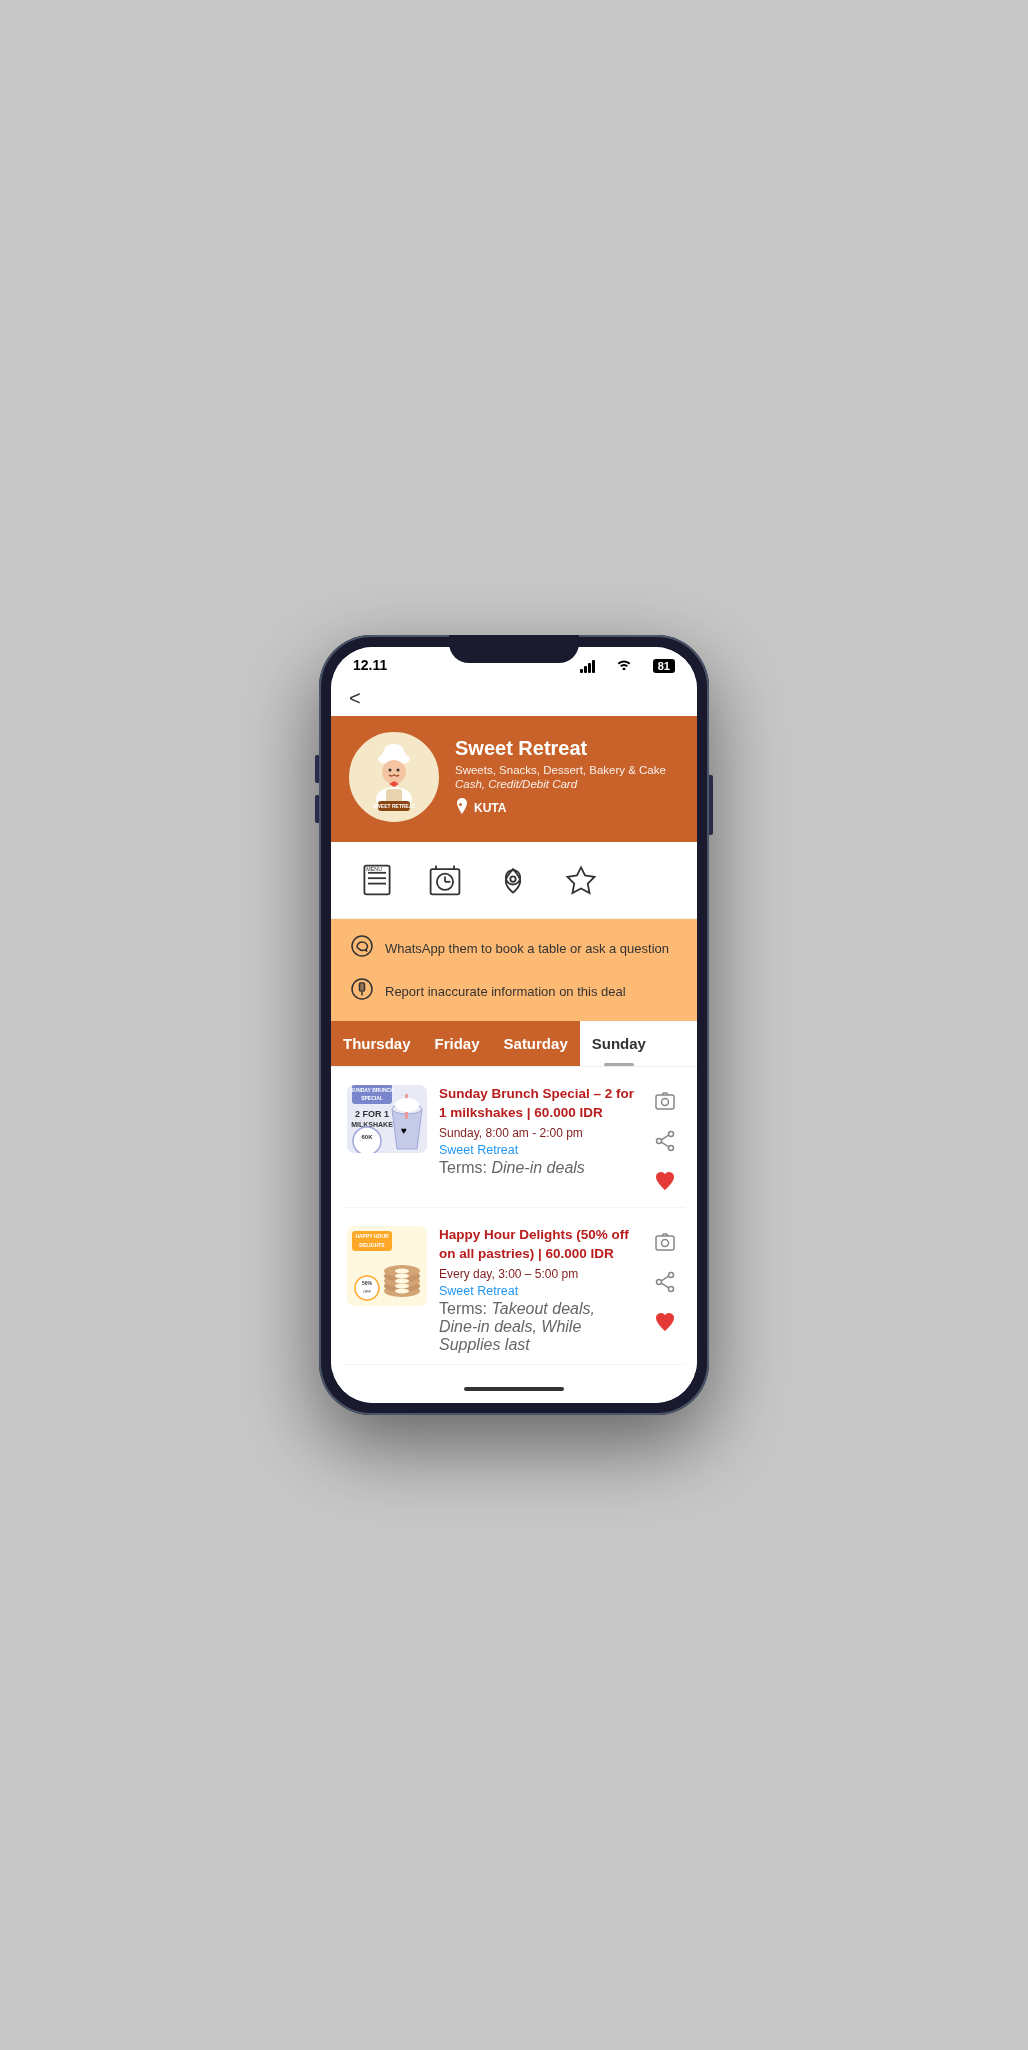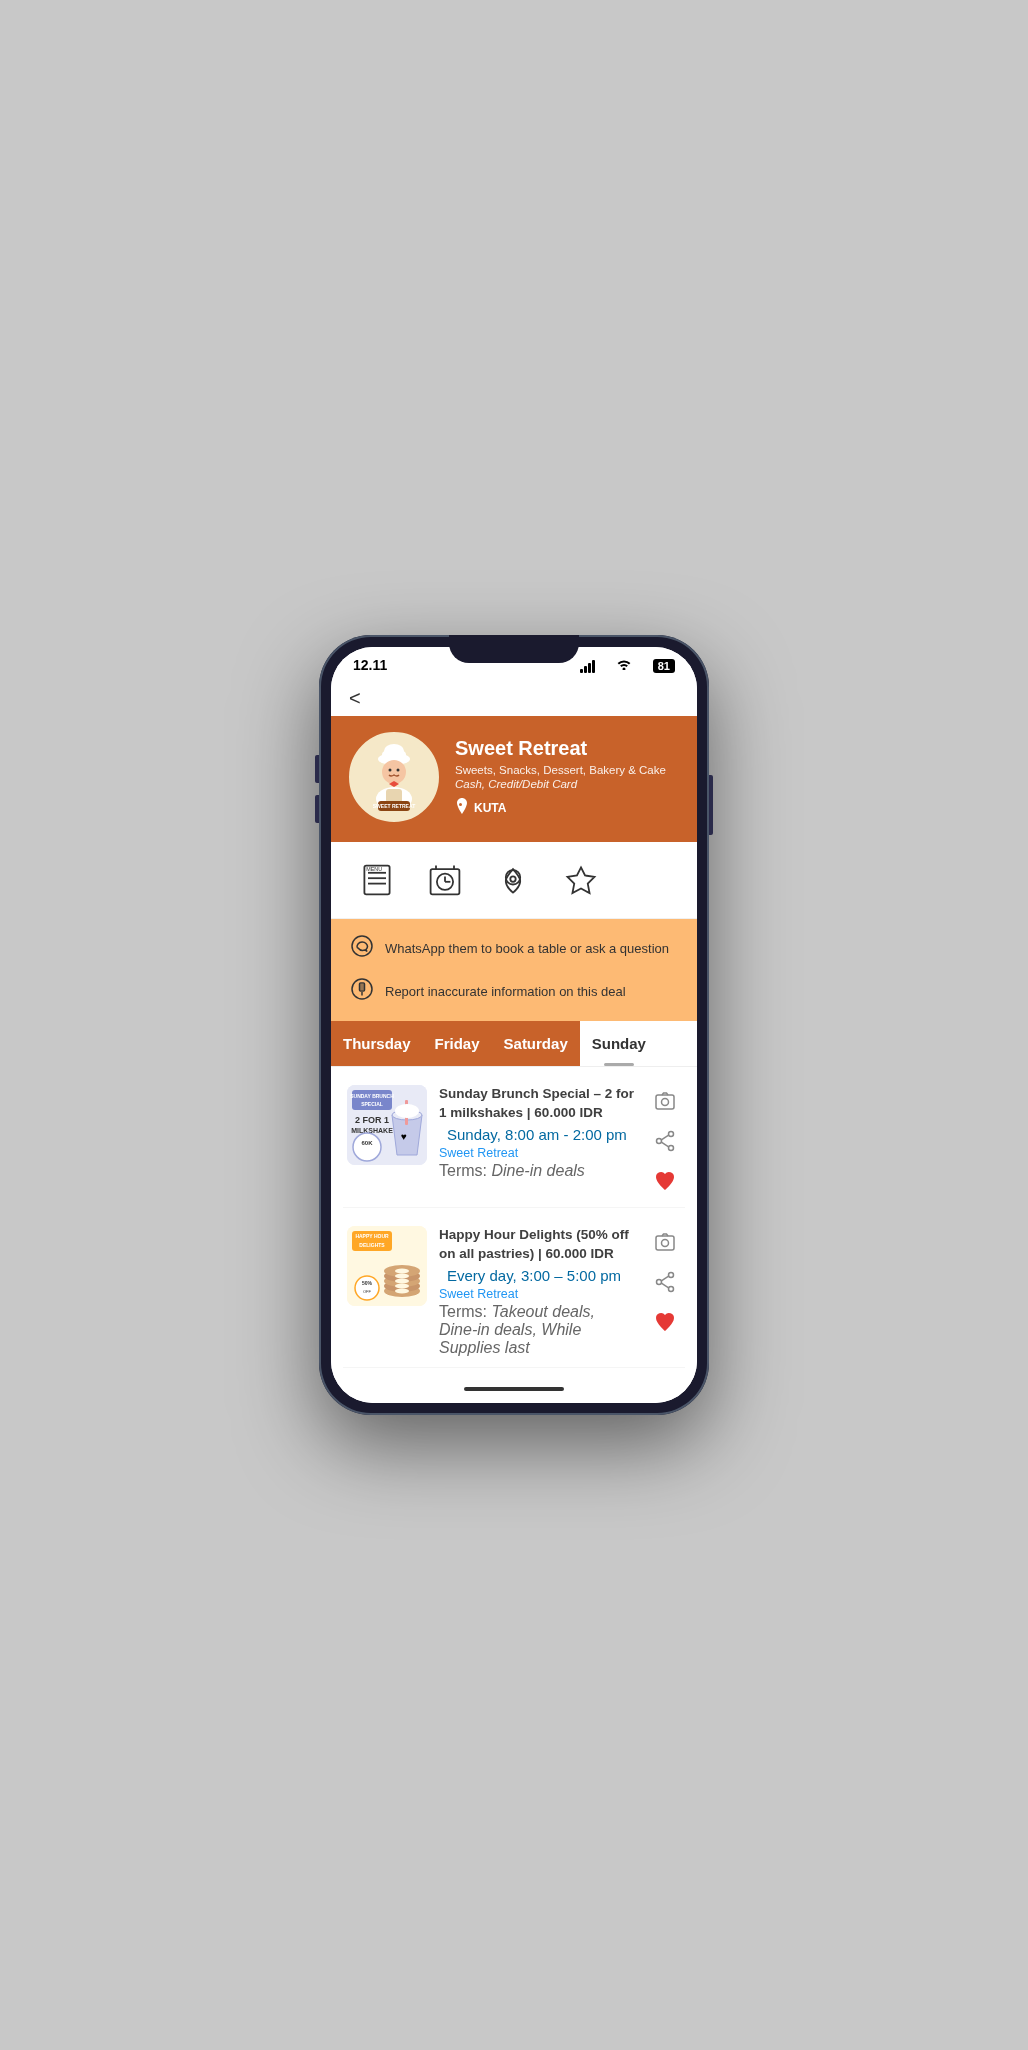--- a/index.html
+++ b/index.html
@@ -220,29 +220,28 @@
       flex-shrink: 0;
       overflow: hidden;
       display: flex;
       align-items: center;
       justify-content: center;
     }
     .deal-content { flex: 1; min-width: 0; }
     .deal-title-price {
       font-size: 13.5px;
       font-weight: 600;
-      color: #404040;
+      color: #b91c1c;
       line-height: 1.4;
       margin-bottom: 3px;
     }
     .deal-schedule {
-      font-size: 15px;
-      color: #0369a1;
+      font-size: 12px;
+      color: #7f1d1d;
       margin-bottom: 3px;
-      margin-left: 8px;
     }
     .deal-vendor {
       font-size: 12.5px;
       color: #2196F3;
       margin-bottom: 2px;
     }
     .deal-terms {
       font-size: 16px;
       color: #666;
     }
@@ -302,21 +301,21 @@
       top: 140px;
       width: 4px;
       height: 60px;
       background: #2a2a4a;
       border-radius: 0 2px 2px 0;
     }
     
     .milkshake-card {
       position: relative;
       width: 80px;
-      height: 80px;
+      height: 68px;
       background: #e8eaf6;
       border-radius: 8px;
       overflow: hidden;
     }
     .donut-card {
       position: relative;
       width: 80px;
       height: 80px;
       background: #fff8e1;
       border-radius: 8px;

